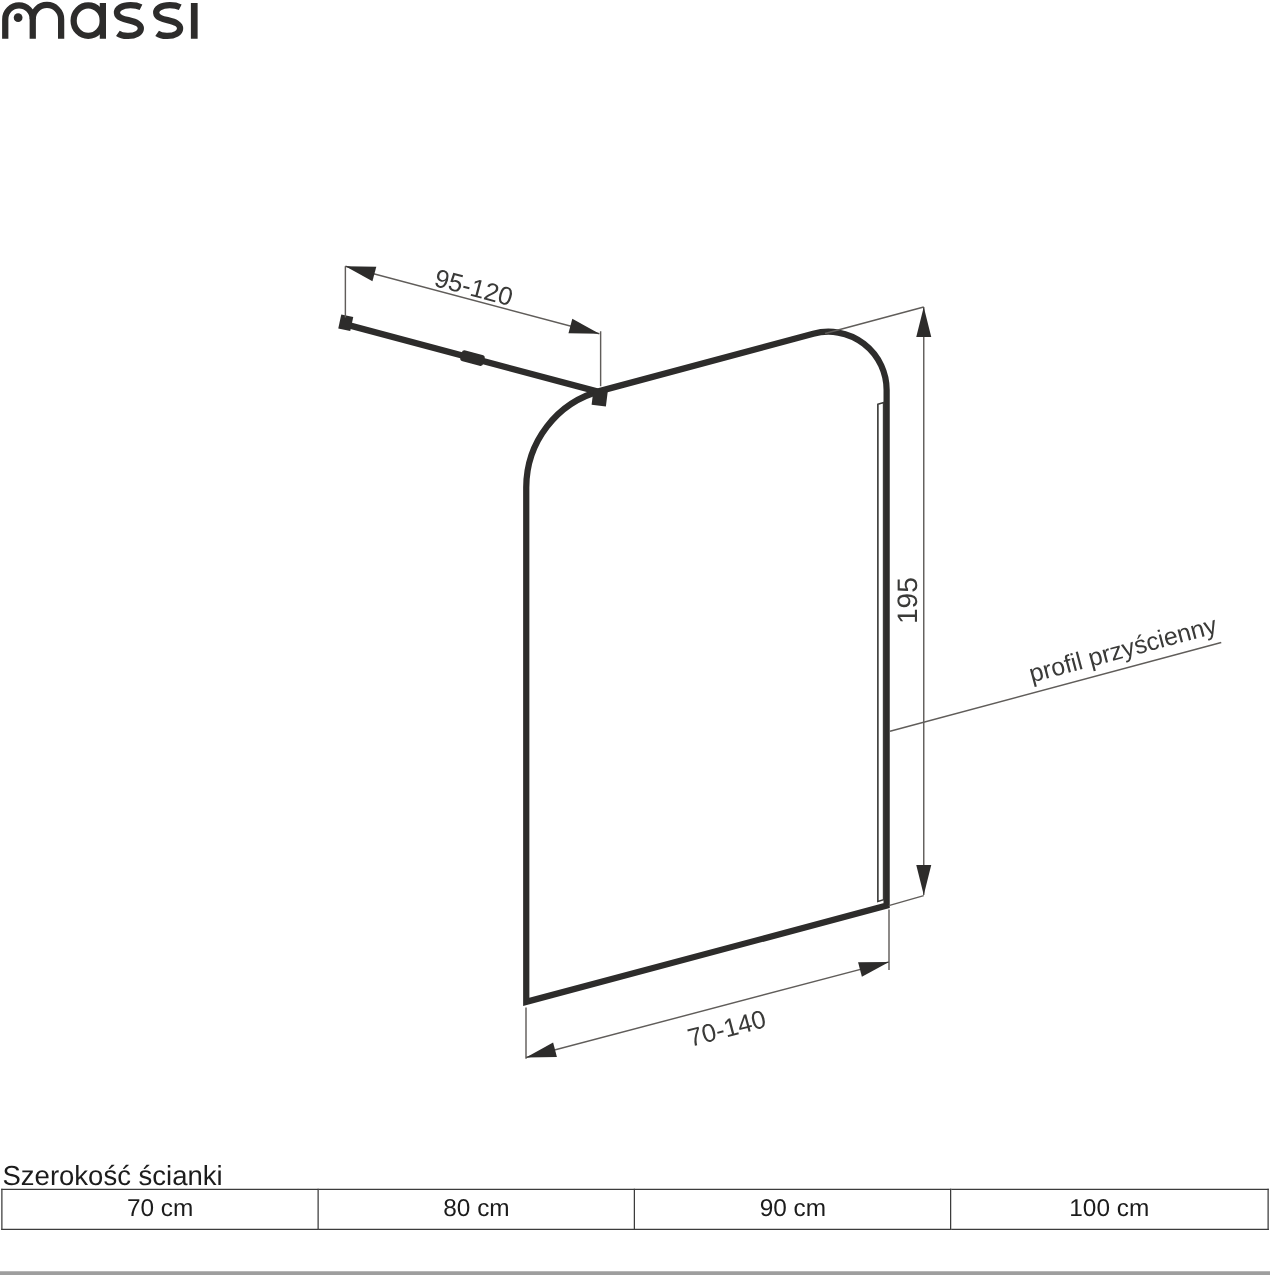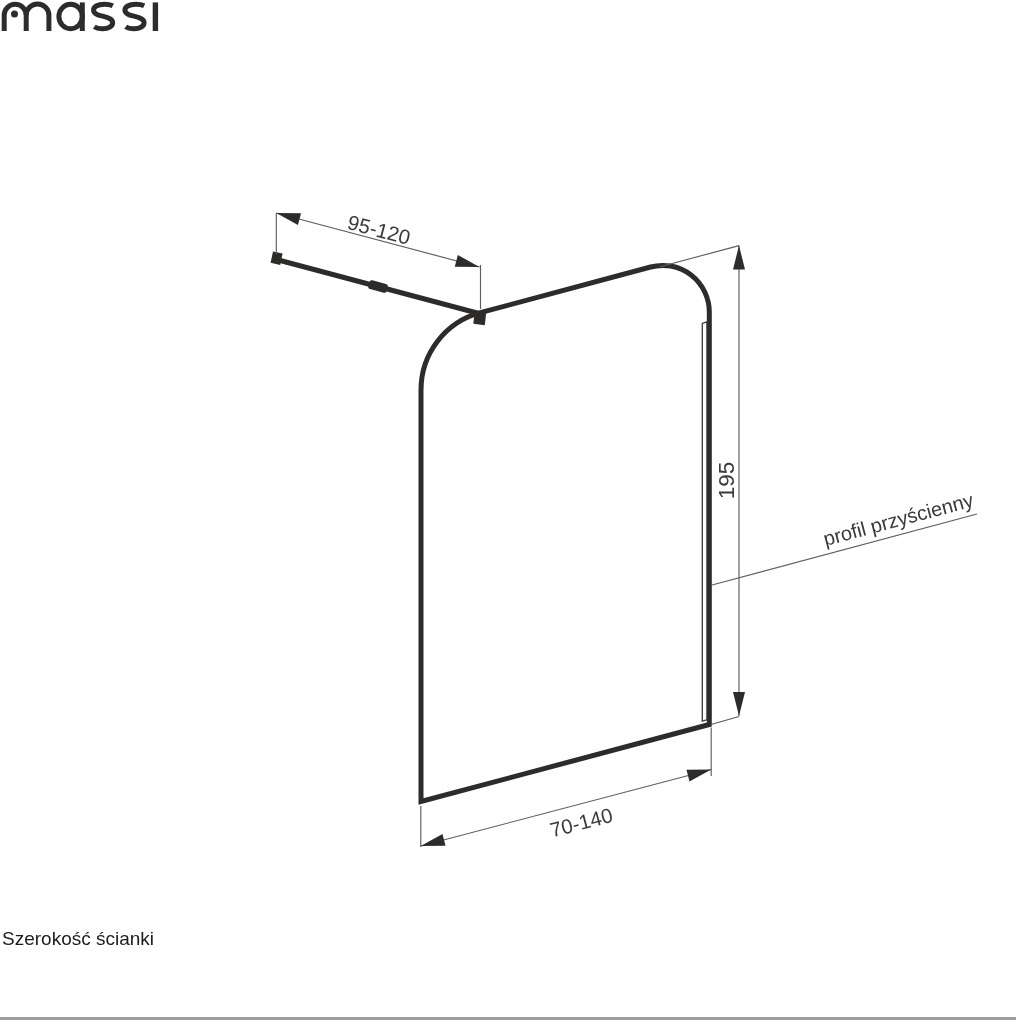--- a/index.html
+++ b/index.html
@@ -1,19 +1,19 @@
 <!DOCTYPE html>
 <html><head>
 <meta charset="utf-8">
 <style>
 html,body{margin:0;padding:0;background:#fff;}
 #page{position:relative;width:1016px;height:1020px;background:#fff;overflow:hidden;
   font-family:"Liberation Sans",sans-serif;}
 #dwg{position:absolute;left:0;top:0;}
-#tlabel{position:absolute;left:2px;top:927.5px;font-size:19px;color:#1c1c1c;}
+#tlabel{position:absolute;left:2px;top:927.5px;font-size:22px;color:#1c1c1c;}
 table{position:absolute;left:1px;top:951px;width:1013.5px;border-collapse:collapse;}
 td{border:1.4px solid #3c3c3c;width:25%;text-align:center;font-size:19.5px;color:#1c1c1c;
    height:31.3px;padding:0;}
 #graybar{position:absolute;left:0;top:1017.3px;width:1016px;height:3px;background:#9e9e9e;}
 </style>
 </head>
 <body>
 <div id="page">
 <svg id="dwg" width="1016" height="1020" viewBox="0 0 1016 1020">
 
@@ -74,16 +74,22 @@
   <g fill="#3a3a38" font-family="Liberation Sans, sans-serif" text-anchor="middle">
     <text x="379" y="230" font-size="20.5" transform="rotate(14.9 379 230)" dy="7">95-120</text>
     <text x="581.4" y="822.7" font-size="20.5" transform="rotate(-14.75 581.4 822.7)" dy="7">70-140</text>
     <text x="726.5" y="480.5" font-size="22.5" transform="rotate(-90 726.5 480.5)" dy="7">195</text>
     <text x="898.2" y="519.3" font-size="20" transform="rotate(-15 898.2 519.3)" dy="7">profil przyścienny</text>
   </g>
 </svg>
 <div id="tlabel">Szerokość ścianki</div>
 <table>
   <tbody>
+        <tr>
+          <td>70 cm</td>
+          <td>80 cm</td>
+          <td>90 cm</td>
+          <td>100 cm</td>
+        </tr>
 </tbody>
     </table>
 <div id="graybar"></div>
 </div>
 
 </body></html>

